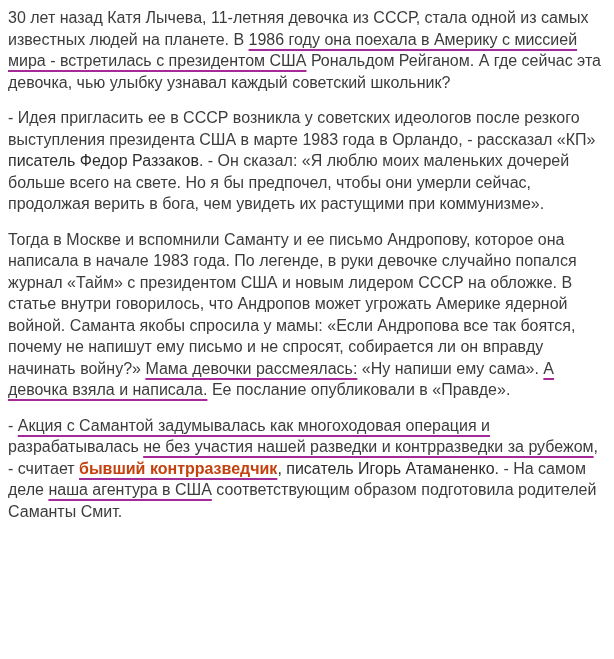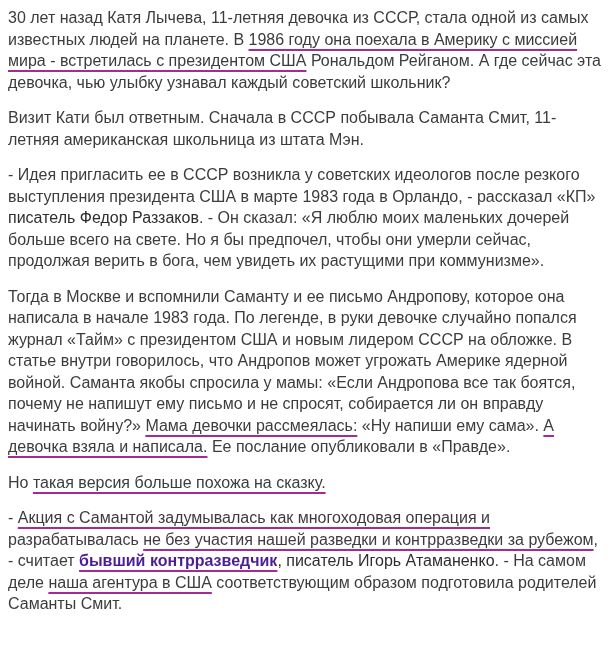--- a/index.html
+++ b/index.html
@@ -34,32 +34,30 @@
   }
   .run-plain { font-weight: 400; }
   .run-bold { font-weight: 400; color: #2e2e2e; }
   .run-underline,
   .run-bold-underline {
     text-decoration: underline;
     text-decoration-color: var(--ul);
     text-decoration-thickness: 2px;
     text-underline-offset: 4px;
   }
-  .run-bold-underline { font-weight: 700; color: #4c1d95; }
+  .run-bold-underline { font-weight: 700; color: #c2410c; }
   h3 .run-bold-underline {
     color: var(--heading);
     text-decoration-thickness: 3px;
     text-underline-offset: 5px;
   }
 </style>
 </head>
 <body>
 
 <div class="page">
   <article class="article" id="article">
       <p><span class="run-plain">30 лет назад Катя Лычева, 11-летняя девочка из СССР, стала одной из самых известных людей на планете. В </span><span class="run-underline">1986 году она поехала в Америку с миссией мира - встретилась с президентом США</span><span class="run-plain"> Рональдом Рейганом. А где сейчас эта девочка, чью улыбку узнавал каждый советский школьник?</span></p>
-      <p><span class="run-plain">Визит Кати был ответным. Сначала в СССР побывала Саманта Смит, 11-летняя американская школьница из штата Мэн.</span></p>
       <p><span class="run-plain">- Идея пригласить ее в СССР возникла у советских идеологов после резкого выступления президента США в марте 1983 года в Орландо, - рассказал «КП» </span><span class="run-bold">писатель Федор Раззаков</span><span class="run-plain">. - Он сказал: «Я люблю моих маленьких дочерей больше всего на свете. Но я бы предпочел, чтобы они умерли сейчас, продолжая верить в бога, чем увидеть их растущими при коммунизме».</span></p>
       <p><span class="run-plain">Тогда в Москве и вспомнили Саманту и ее письмо Андропову, которое она написала в начале 1983 года. По легенде, в руки девочке случайно попался журнал «Тайм» с президентом США и новым лидером СССР на обложке. В статье внутри говорилось, что Андропов может угрожать Америке ядерной войной. Саманта якобы спросила у мамы: «Если Андропова все так боятся, почему не напишут ему письмо и не спросят, собирается ли он вправду начинать войну?» </span><span class="run-underline">Мама девочки рассмеялась:</span><span class="run-plain"> «Ну напиши ему сама». </span><span class="run-underline">А девочка взяла и написала.</span><span class="run-plain"> Ее послание опубликовали в «Правде».</span></p>
-      <p><span class="run-plain">Но </span><span class="run-underline">такая версия больше похожа на сказку.</span></p>
       <p><span class="run-plain">- </span><span class="run-underline">Акция с Самантой задумывалась как многоходовая операция и</span><span class="run-plain"> разрабатывалась </span><span class="run-underline">не без участия нашей разведки и контрразведки за рубежом</span><span class="run-plain">, - считает </span><span class="run-bold-underline">бывший контрразведчик</span><span class="run-bold">, писатель Игорь Атаманенко</span><span class="run-plain">. - На самом деле </span><span class="run-underline">наша агентура в США</span><span class="run-plain"> соответствующим образом подготовила родителей Саманты Смит.</span></p>
     </article>
 </div>
 
 </body></html>

